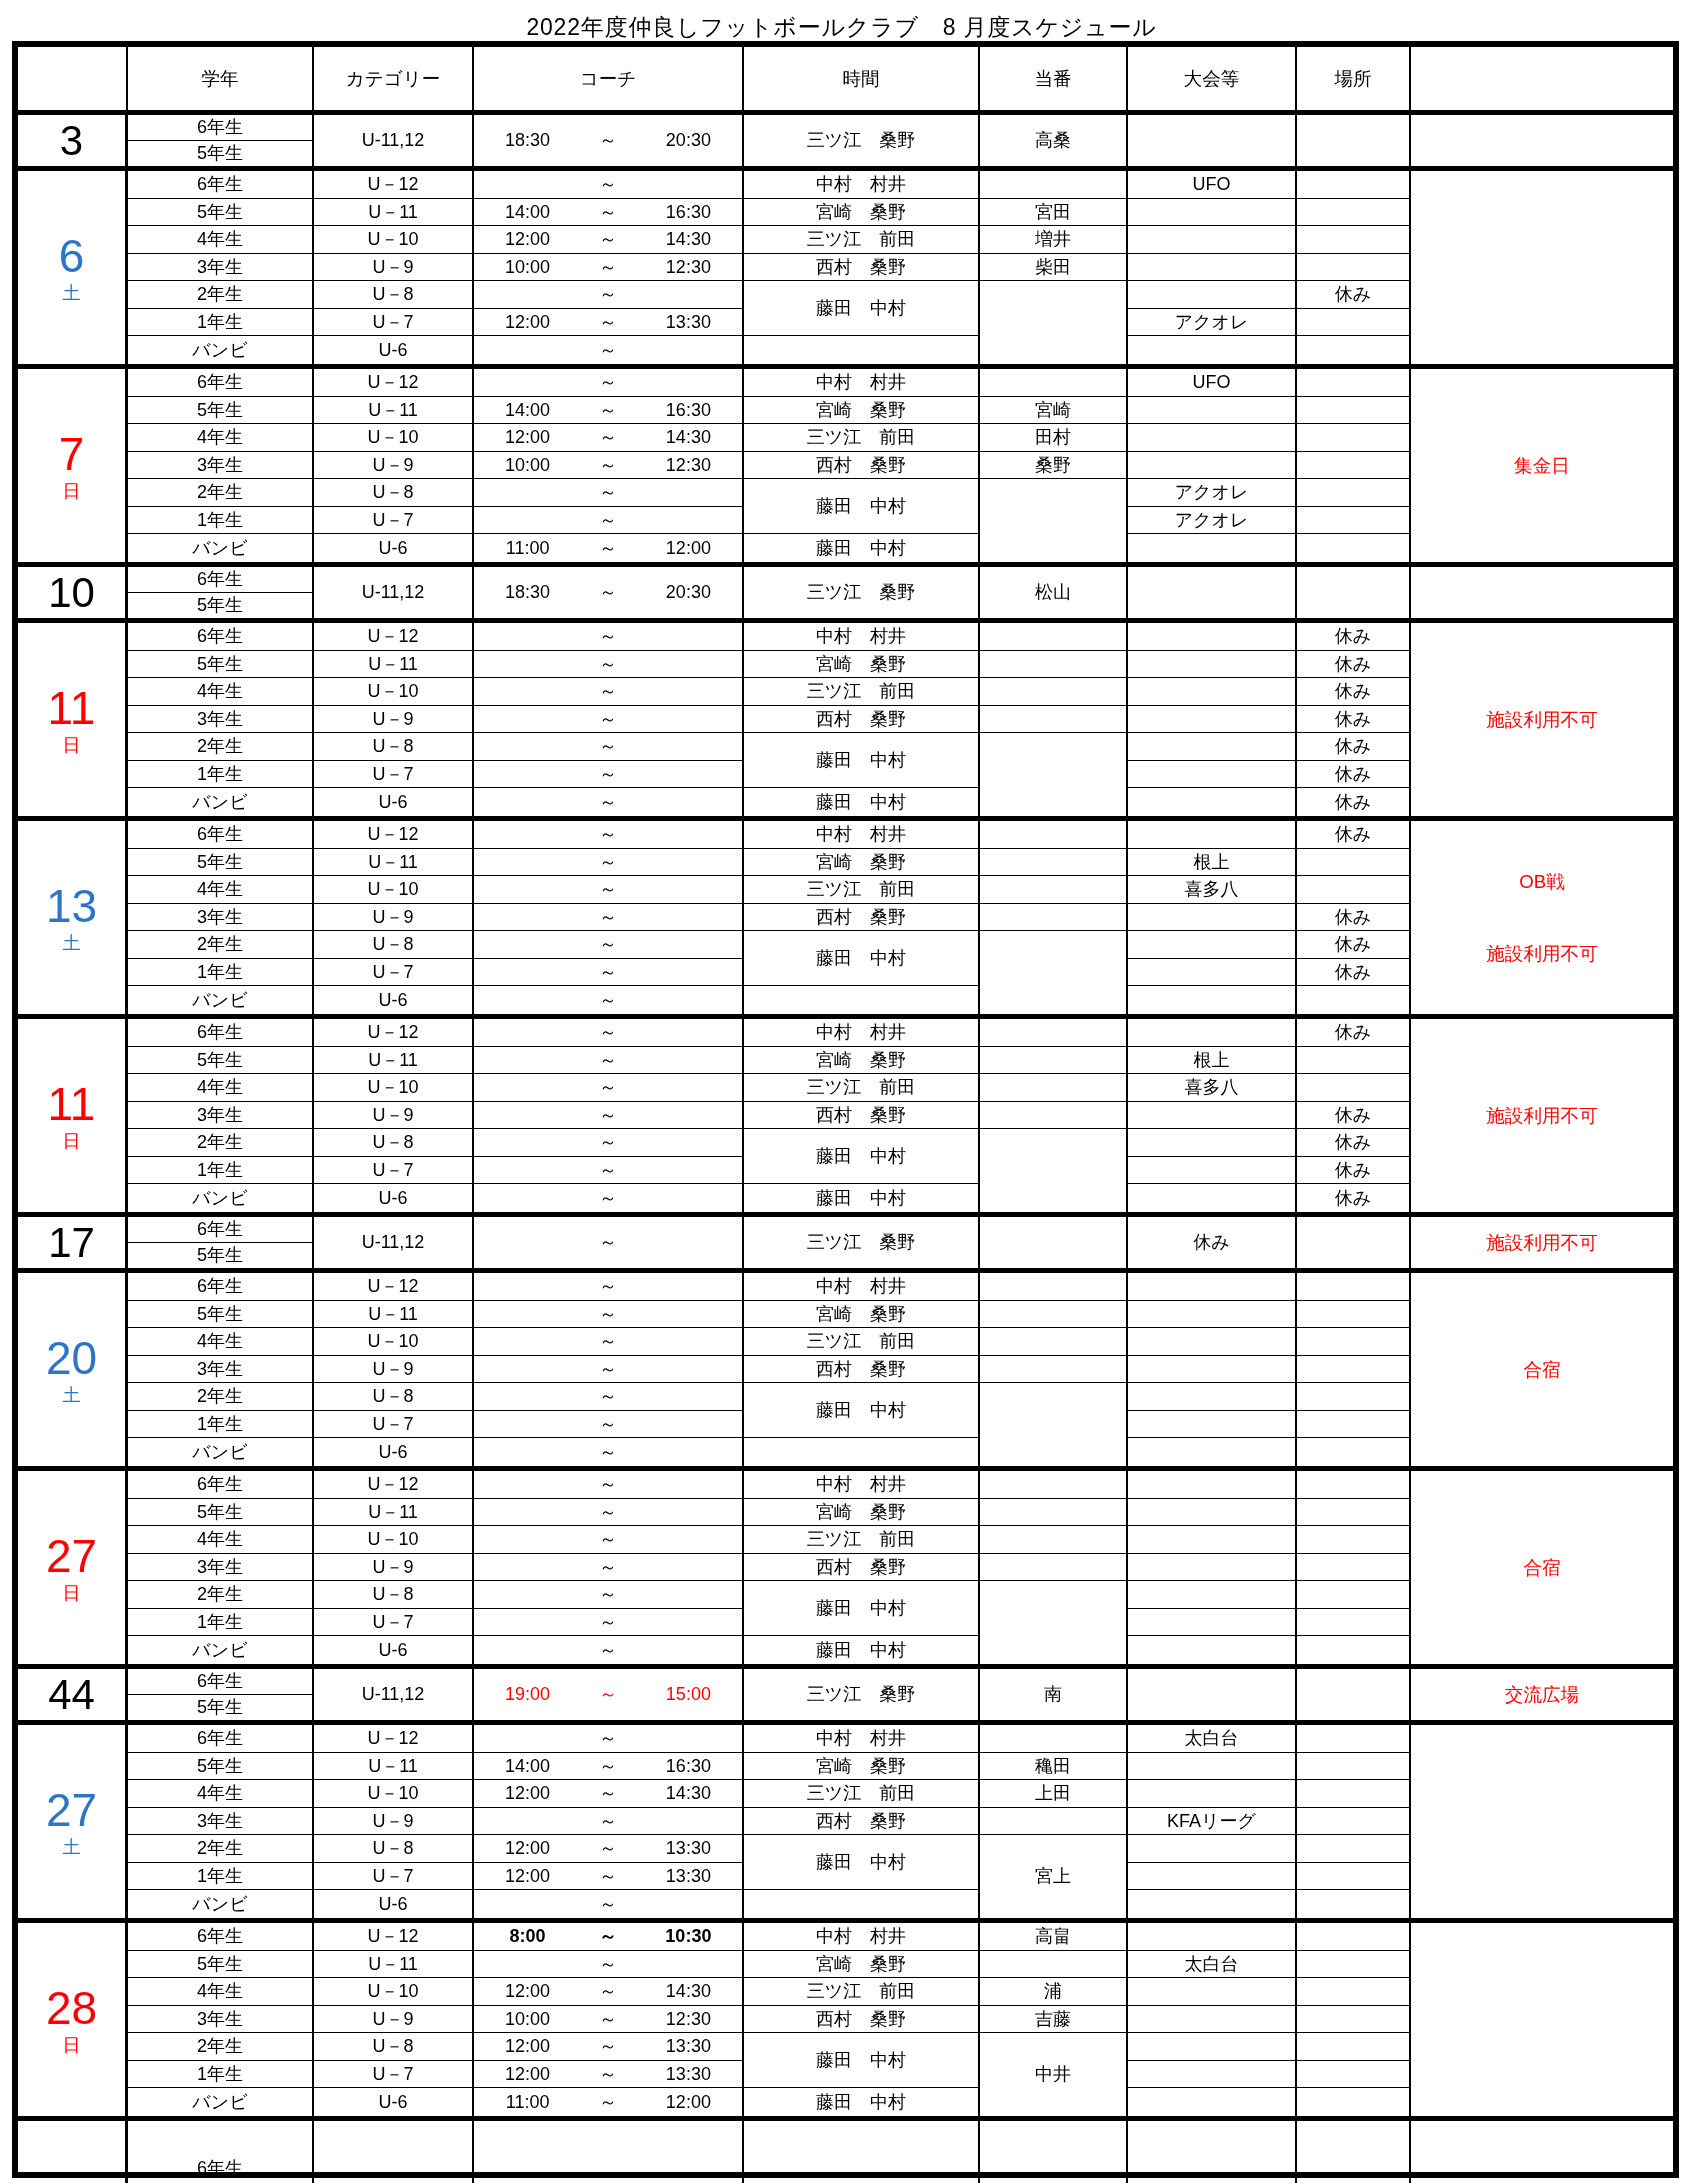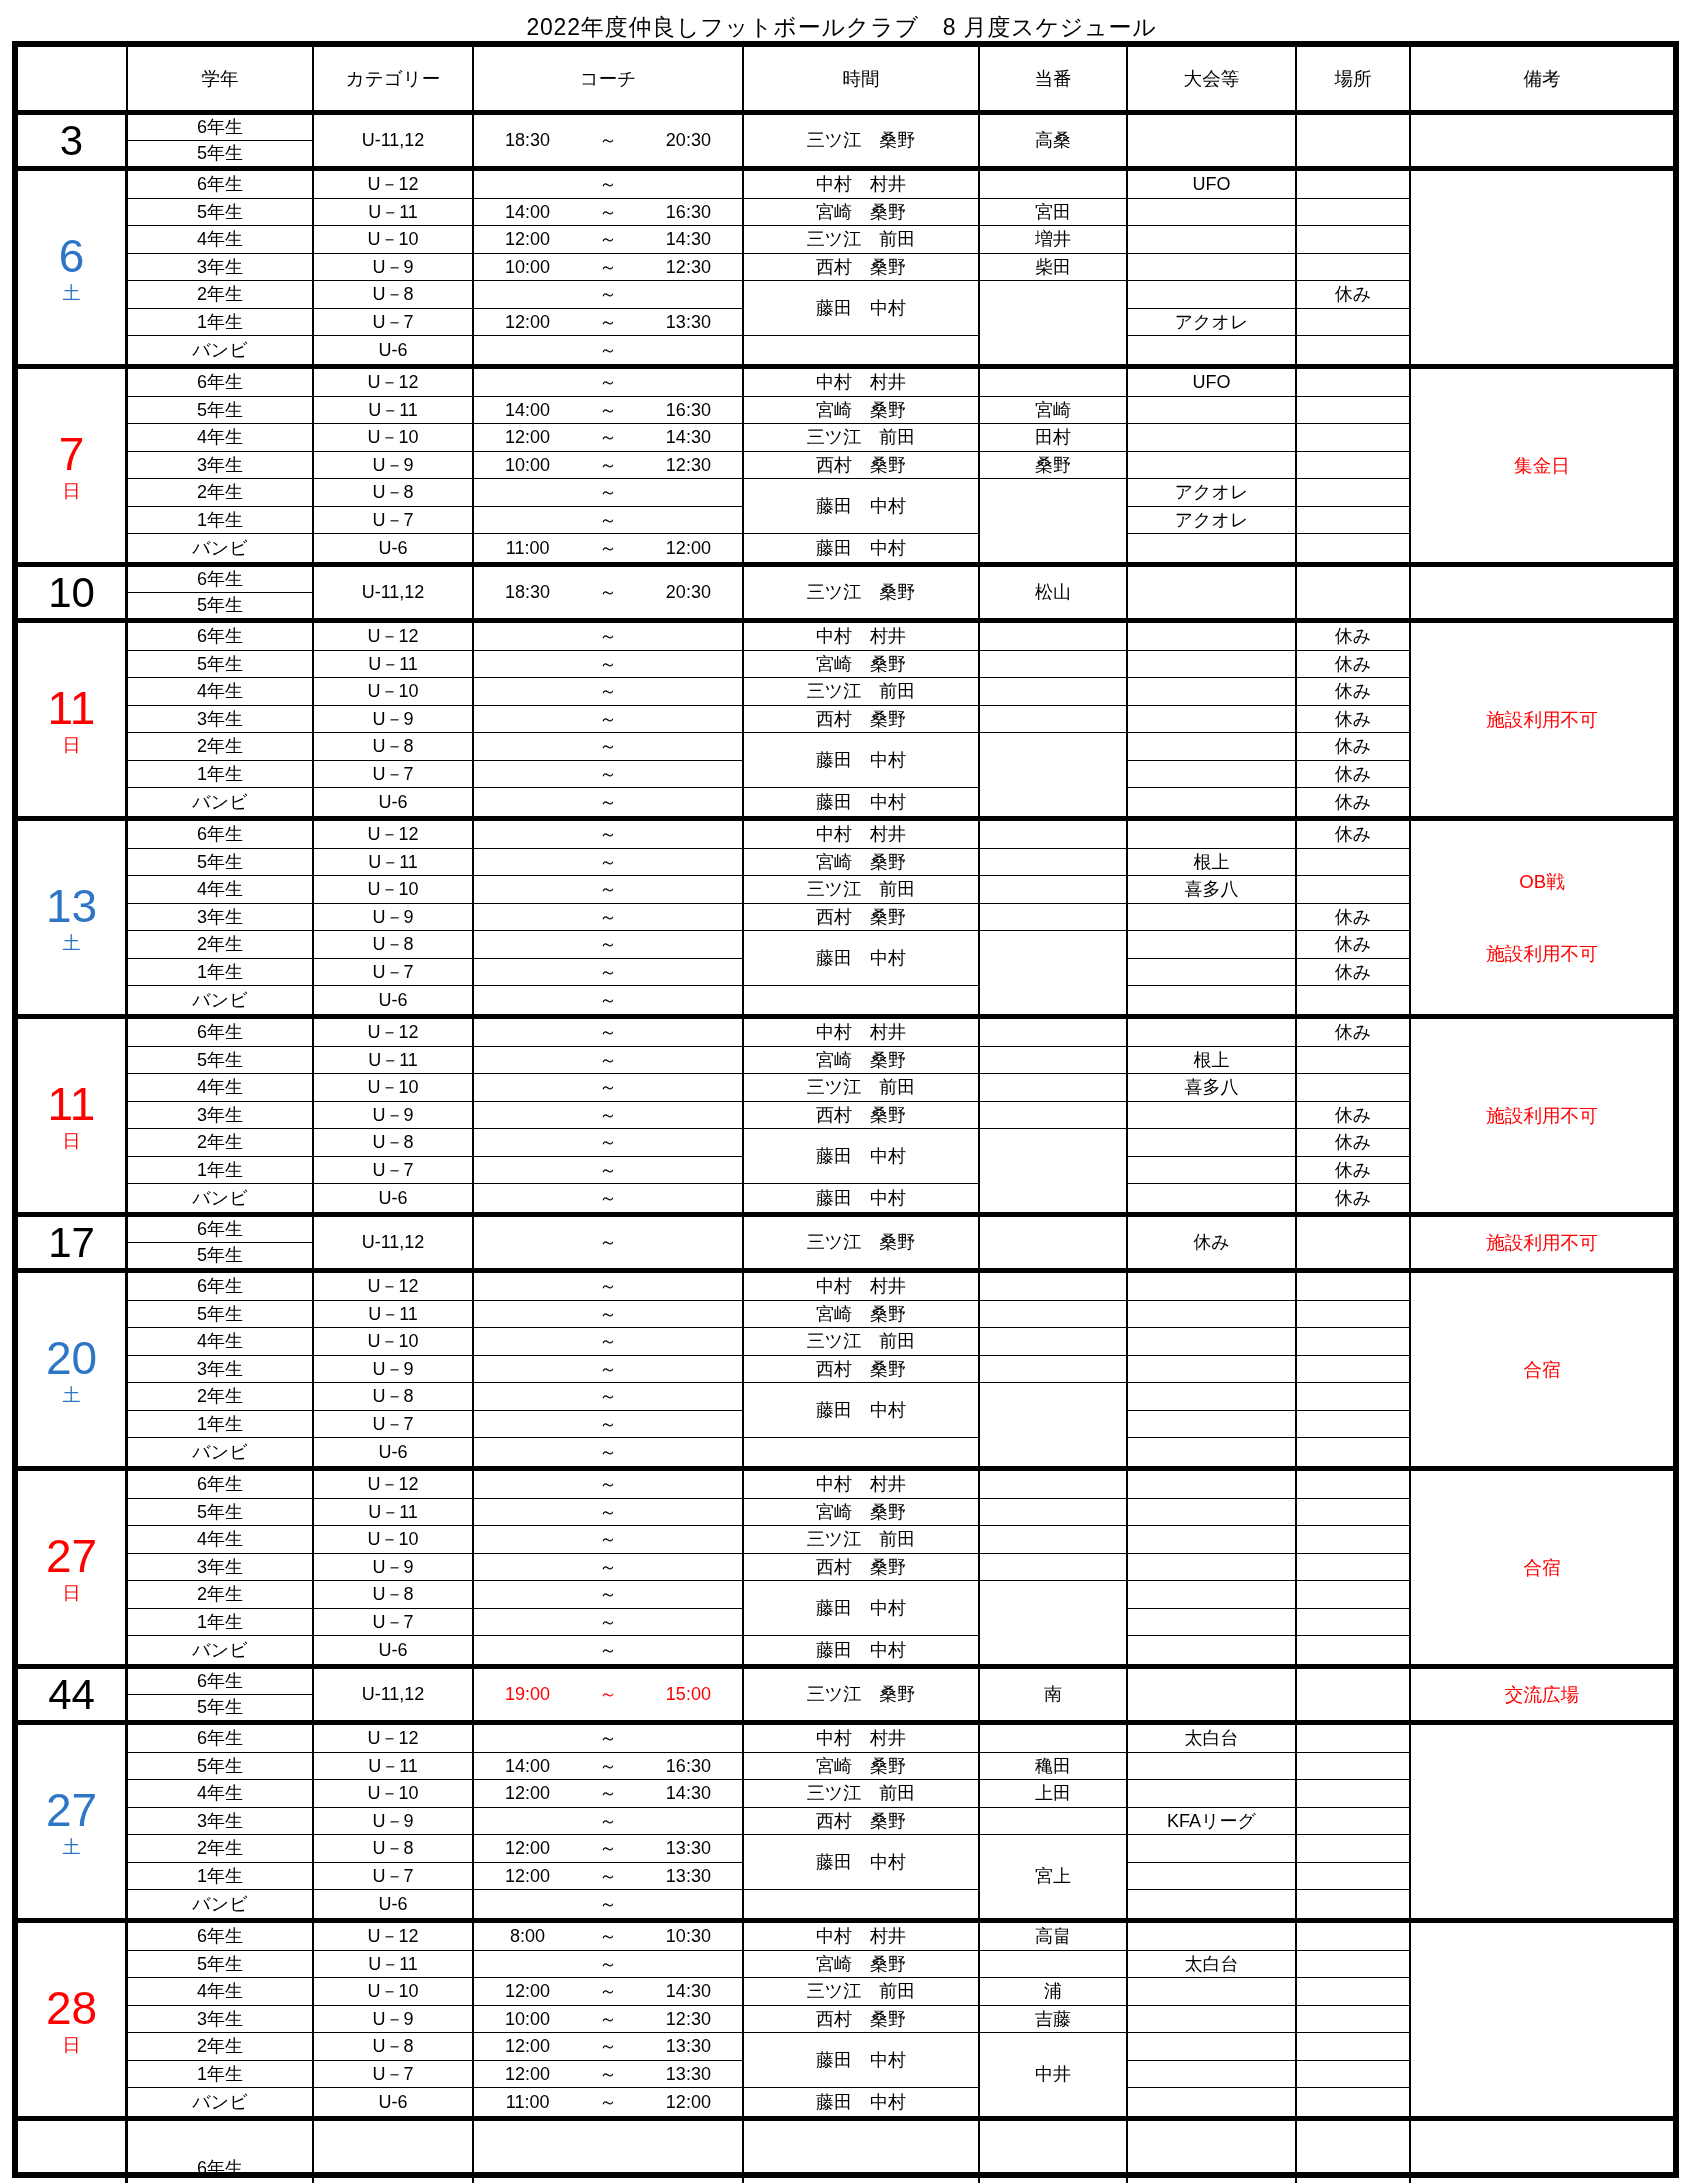--- a/index.html
+++ b/index.html
@@ -49,21 +49,20 @@
 <div id="tbl">
     <div class="hdr">
       <div class="cell hcell"></div>
       <div class="cell hcell">学年</div>
       <div class="cell hcell">カテゴリー</div>
       <div class="cell hcell">コーチ</div>
       <div class="cell hcell">時間</div>
       <div class="cell hcell">当番</div>
       <div class="cell hcell">大会等</div>
       <div class="cell hcell">場所</div>
-      <div class="cell hcell lastcol">備考</div>
     </div>
     <div class="block s">
       <div class="cell date">
         <span class="dnum">3</span>
       </div>
       <div class="cell rb" style="grid-area: 1 / 2;">6年生</div>
       <div class="cell" style="grid-area: 2 / 2;">5年生</div>
       <div class="cell" style="grid-area: 1 / 3 / span 2;">U-11,12</div>
       <div class="cell time" style="grid-area: 1 / 4 / span 2;">
         <span>18:30</span>
@@ -795,21 +794,21 @@
       <div class="cell" style="grid-area: 5 / 6 / span 3;">宮上</div>
       <div class="cell note lastcol" style="grid-area: 1 / 9 / span 7;"></div>
     </div>
     <div class="block f">
       <div class="cell date">
         <span class="dnum red">28</span>
         <span class="dday red">日</span>
       </div>
       <div class="cell rb" style="grid-area: 1 / 2;">6年生</div>
       <div class="cell rb" style="grid-area: 1 / 3;">U－12</div>
-      <div class="cell time rb" style="grid-area: 1 / 4;">
+      <div class="cell time rb" style="grid-area: 1 / 4; font-weight: bold;">
         <span>8:00</span>
         <span>～</span>
         <span>10:30</span>
       </div>
       <div class="cell rb" style="grid-area: 1 / 7;"></div>
       <div class="cell rb" style="grid-area: 1 / 8;"></div>
       <div class="cell rb" style="grid-area: 2 / 2;">5年生</div>
       <div class="cell rb" style="grid-area: 2 / 3;">U－11</div>
       <div class="cell time rb" style="grid-area: 2 / 4;">
         <span></span>

